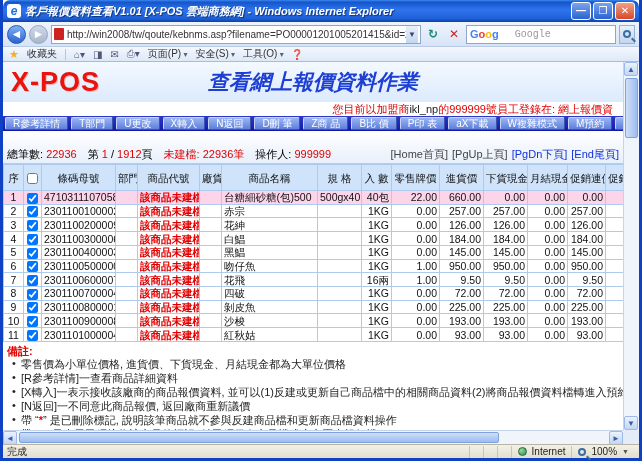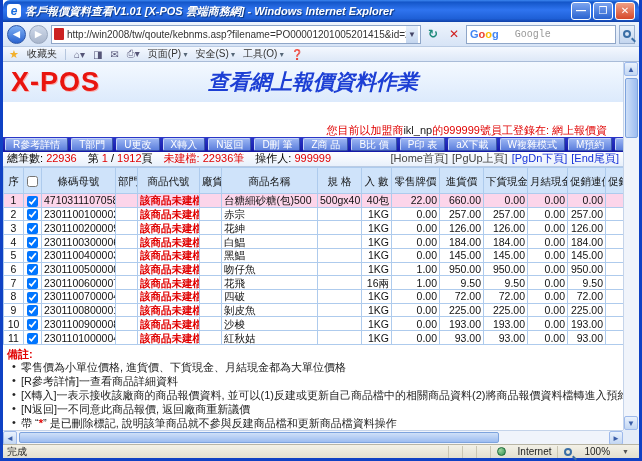--- a/index.html
+++ b/index.html
@@ -48,28 +48,28 @@
   .menuitem { white-space:nowrap; } .menuitem::after { content:" ▾"; font-size:8px; color:#567; }
   .sep { width:1px; height:11px; background:#b5c6de; }
   
   .content { flex:1; position:relative; background:#fff; overflow:hidden; display:flex; }
   .page { width:620px; overflow:hidden; display:flex; flex-direction:column; }
   .pagehead { height:40px; flex:0 0 40px; display:flex; align-items:center;
     background:linear-gradient(180deg,#f4f9ff,#dceafc); padding:0 8px; position:relative; }
   .xpos { color:#e8150f; font-size:27px; font-weight:bold; letter-spacing:1px; text-shadow:1px 1px 0 #f9b0b0; }
   .maintitle { position:absolute; left:0; right:0; text-align:center; color:#1d3fd4; font-size:21px; font-weight:bold;
     font-style:italic; font-family:"Liberation Serif","DejaVu Serif",serif; }
-  .loginline { height:14px; flex:0 0 14px; font-size:11px; text-align:right; padding-right:16px; white-space:nowrap; overflow:hidden; background:#fff;margin-top:21px; }
+  .loginline { height:14px; flex:0 0 14px; font-size:11px; text-align:right; padding-right:10px; white-space:nowrap; overflow:hidden; background:#fff; }
   .loginline .red { color:#e00000; } .loginline .acct { color:#222; }
   
   .fbar { height:15px; flex:0 0 15px; background:linear-gradient(180deg,#2c38c8,#1418a8); display:flex; gap:3px; padding:1px 2px; }
   .fbtn { flex:0 0 auto; padding:0 7px; height:13px; line-height:12px; font-size:10px; color:#fff; text-align:right;
     background:linear-gradient(180deg,#9ab4f2,#5c7fdd); border:1px solid #c6d4f7; border-right-color:#3a55a8; border-bottom-color:#3a55a8; border-radius:2px; white-space:nowrap; }
   
-  .srow { height:15px; flex:0 0 15px; display:flex; align-items:flex-end; font-size:11px; padding:0 4px;
+  .srow { height:15px; flex:0 0 15px; display:flex; align-items:flex-start; font-size:11px; padding:16px 4px;
     background:linear-gradient(180deg,#ffffff,#e8f0fb); border-bottom:1px solid #b9cbe4; white-space:nowrap; }
   .srow .red { color:#e00000; }
   .srow .navlinks { margin-left:auto; }
   .navlink { margin-left:4px; color:#444; } .navlink.on { color:#1430d8; }
   
   table { border-collapse:collapse; table-layout:fixed; width:618px; flex:0 0 auto; }
   th,td { border:1px solid #aecbed; font-size:10.5px; overflow:hidden; white-space:nowrap; padding:0 2px; }
   thead th { background:#cfe3fa; color:#111; font-weight:normal; height:26px; line-height:12px; text-align:center; }
   tbody td { height:13px; line-height:12px; color:#111; }
   tbody tr.hl td { background:#fcd5ea; }
@@ -90,21 +90,21 @@
   .sbtn { width:14px; height:14px; flex:0 0 14px; background:linear-gradient(180deg,#eaf2fd,#c2d6f2); border:1px solid #9db9eb;
     color:#3a5da8; font-size:8px; text-align:center; line-height:13px; border-radius:2px; }
   .vthumb { height:60px; margin:2px 1px; background:linear-gradient(90deg,#cfe0f8,#9cbcf0); border:1px solid #7da3dd; border-radius:2px; }
   .hthumb { width:480px; margin:1px 2px; background:linear-gradient(180deg,#cfe0f8,#9cbcf0); border:1px solid #7da3dd; border-radius:2px; }
   .vfill { flex:1; } .hfill { flex:1; }
   .corner { position:absolute; right:0; bottom:0; width:16px; height:14px; background:#e4ecf8; }
   
   .statusbar { height:14px; flex:0 0 14px; display:flex; align-items:center; font-size:10px; color:#222;
     background:linear-gradient(180deg,#f3f1e7,#e2dfcf); border-top:1px solid #b8b5a5; padding:0 4px; }
   .sb-left { flex:1; }
-  .sb-pane { border-left:1px solid #c9c5b2; height:12px; display:flex; align-items:center; padding:0 6px; gap:12px; white-space:nowrap; }
+  .sb-pane { border-left:1px solid #c9c5b2; height:12px; display:flex; align-items:center; padding:0 6px; gap:5px; white-space:nowrap; }
   .sb-pane.small { width:14px; padding:0; }
   .globe { width:9px; height:9px; border-radius:50%; background:radial-gradient(circle at 30% 30%,#9fd49f,#2f8f4f); border:1px solid #1d6b3a; }
   .zoomdrop { font-size:7px; color:#555; }
 </style>
 </head>
 <body>
 
 <div class="window">
 
   <div class="titlebar">

